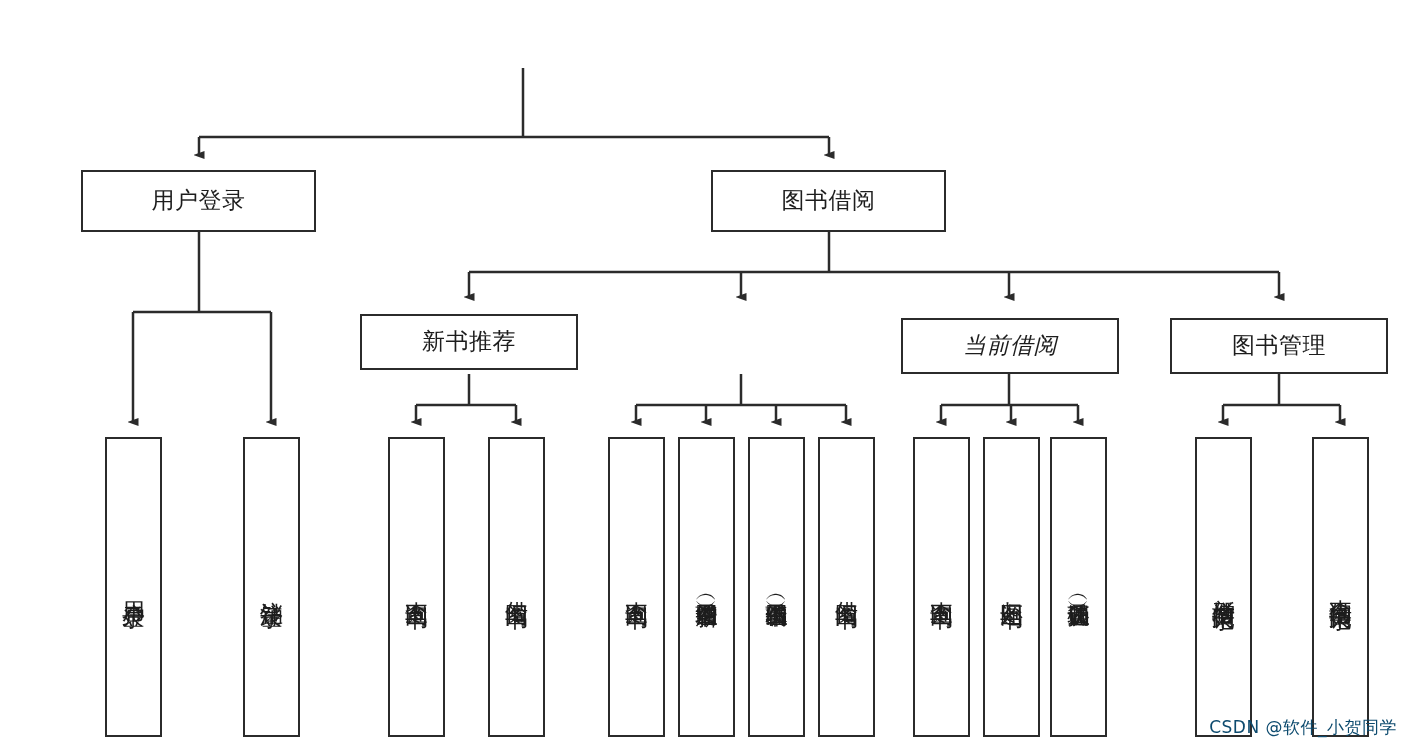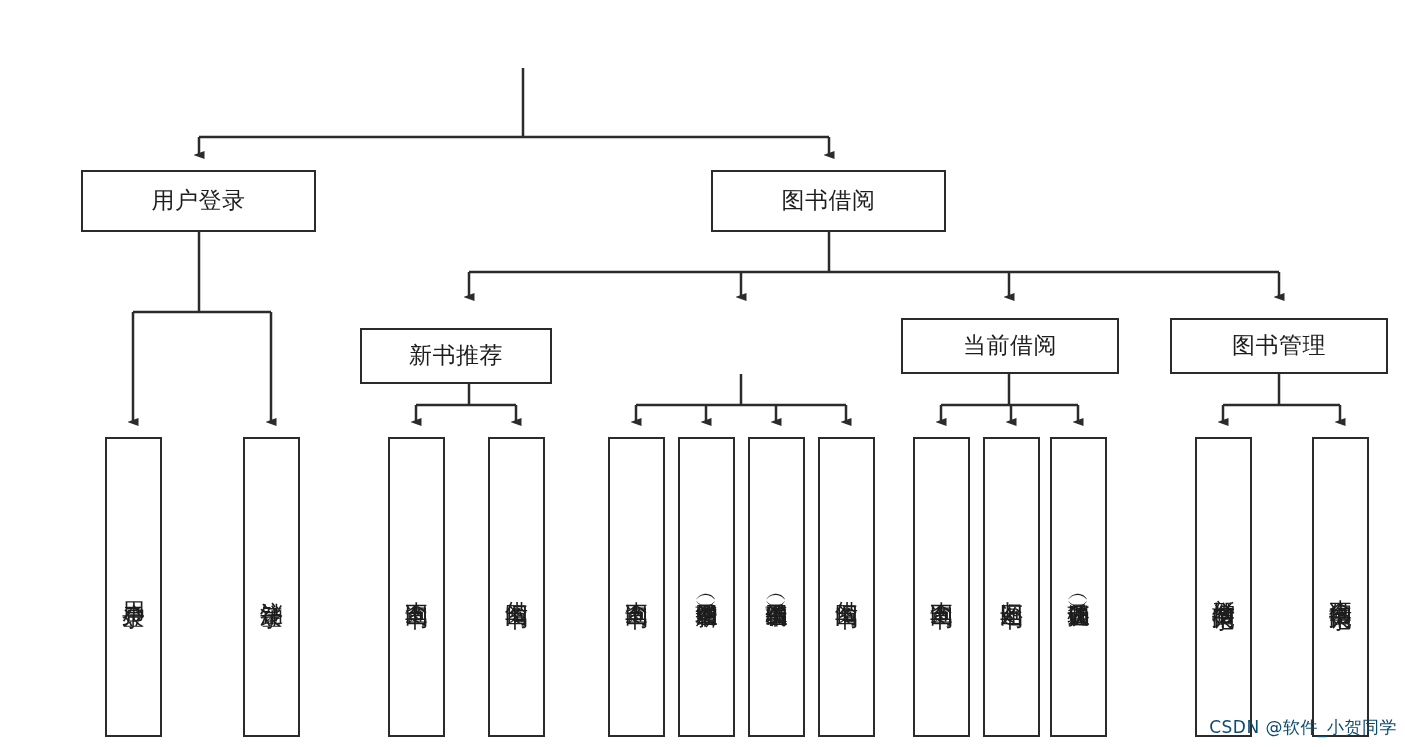--- a/index.html
+++ b/index.html
@@ -123,24 +123,24 @@
   </svg>
 
 
   <div class="node horiz" style="left:81px; top:170px; width:235px; height:62px;">
     <span class="label">用户登录</span>
   </div>
   <div class="node horiz" style="left:711px; top:170px; width:235px; height:62px;">
     <span class="label">图书借阅</span>
   </div>
 
-  <div class="node horiz" style="left:360px; top:328px; width:192px; height:56px;">
+  <div class="node horiz" style="left:360px; top:314px; width:218px; height:56px;">
     <span class="label">新书推荐</span>
   </div>
-  <div class="node horiz" style="left:901px; top:318px; width:218px; height:56px;">
+  <div class="node horiz" style="left:901px; top:318px; width:218px; height:56px;font-style:italic;">
     <span class="label">当前借阅</span>
   </div>
   <div class="node horiz" style="left:1170px; top:318px; width:218px; height:56px;">
     <span class="label">图书管理</span>
   </div>
 
   <div class="node vert" style="left:105px; top:437px; width:57px; height:300px;">
     <span class="label">用户登录</span>
   </div>
   <div class="node vert" style="left:243px; top:437px; width:57px; height:300px;">

